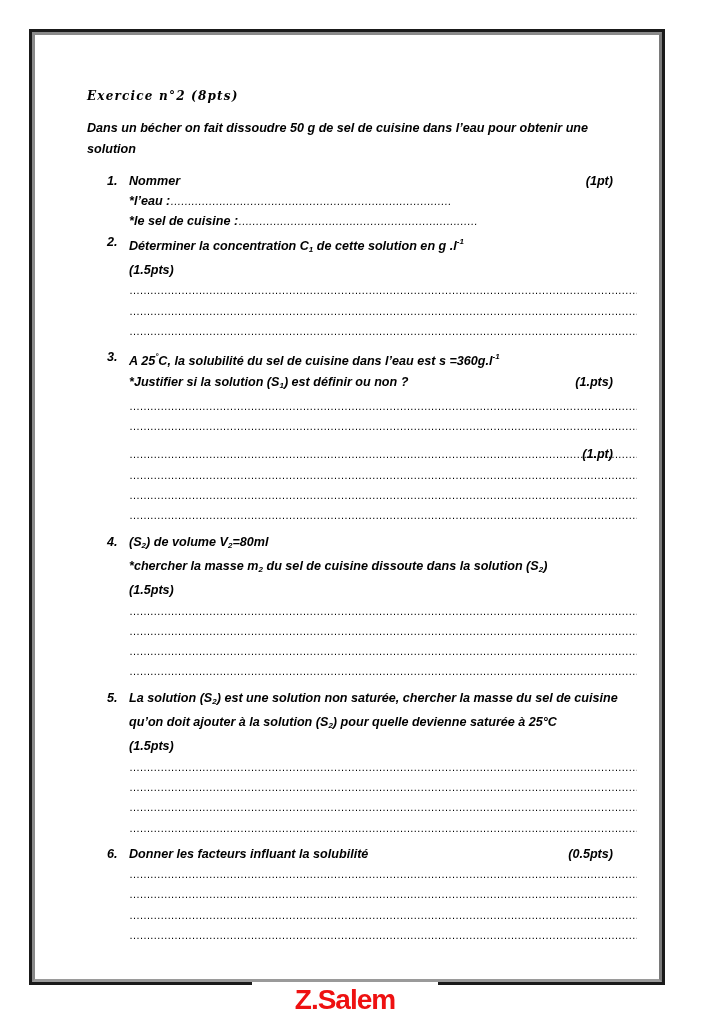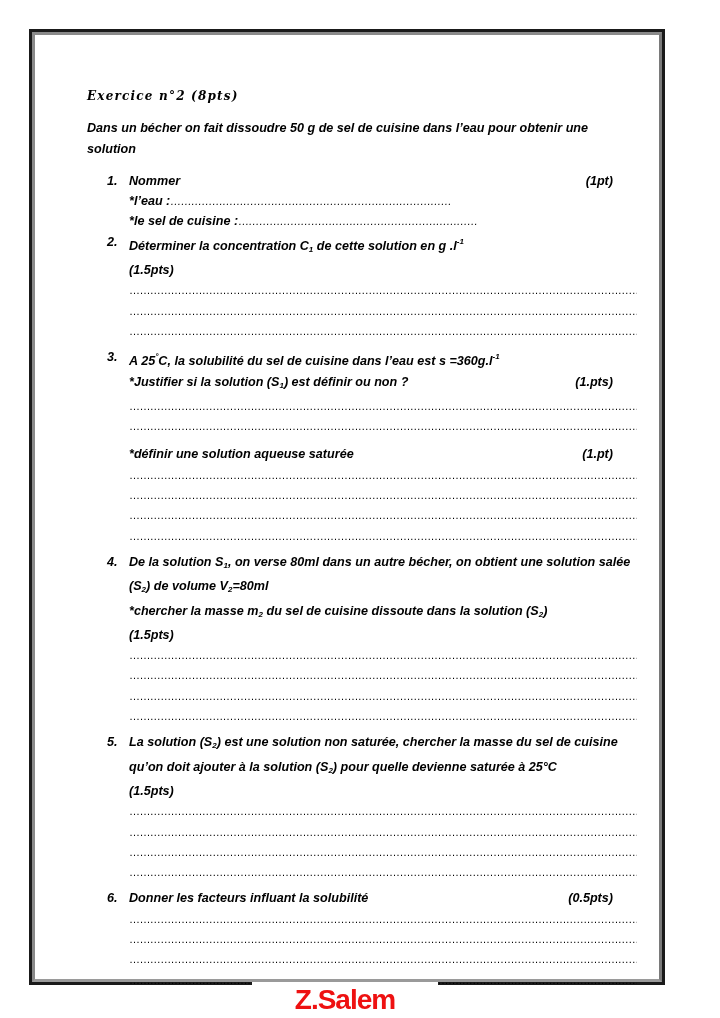--- a/index.html
+++ b/index.html
@@ -60,31 +60,30 @@
   </div>
   <div style="height:6px"></div>
 
   <div class="q">
     <span class="num">3.</span>
     <div><span>A 25</span><sup>°</sup><span>C, la solubilité du sel de cuisine dans l’eau est s =360g.l</span><sup>-1</sup></div>
     <div><span>*Justifier si la solution (S</span><sub>1</sub><span>) est définir ou non ?</span><span class="pts">(1.pts)</span></div>
     <div class="line"></div>
     <div class="line"></div>
     <div style="height:8px"></div>
-    <div><span>*définir une solution aqueuse saturée</span><span class="pts">(1.pt)</span></div>
+    <div><span class="pts">(1.pt)</span></div>
     <div class="line"></div>
     <div class="line"></div>
     <div class="line"></div>
     <div class="line"></div>
   </div>
   <div style="height:6px"></div>
 
   <div class="q">
     <span class="num">4.</span>
-    <div><span>De la solution S</span><sub>1</sub><span>, on verse 80ml dans un autre bécher, on obtient une solution salée</span></div>
     <div><span>(S</span><sub>2</sub><span>) de volume V</span><sub>2</sub><span>=80ml</span></div>
     <div><span>*chercher la masse m</span><sub>2</sub><span> du sel de cuisine dissoute dans la solution (S</span><sub>2</sub><span>)</span></div>
     <div>(1.5pts)</div>
     <div class="line"></div>
     <div class="line"></div>
     <div class="line"></div>
     <div class="line"></div>
   </div>
   <div style="height:6px"></div>
 

